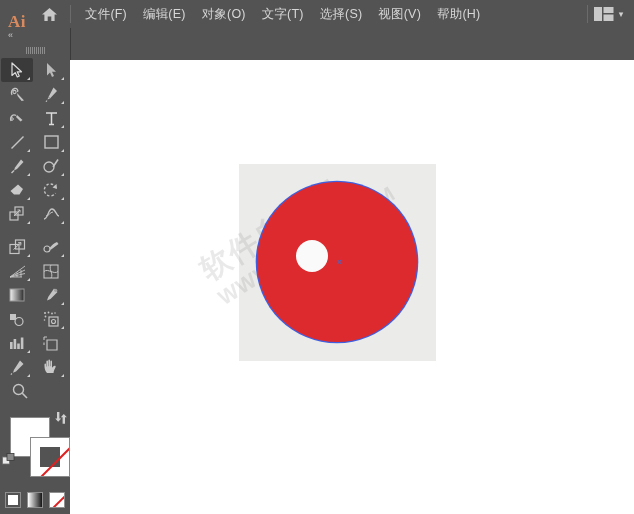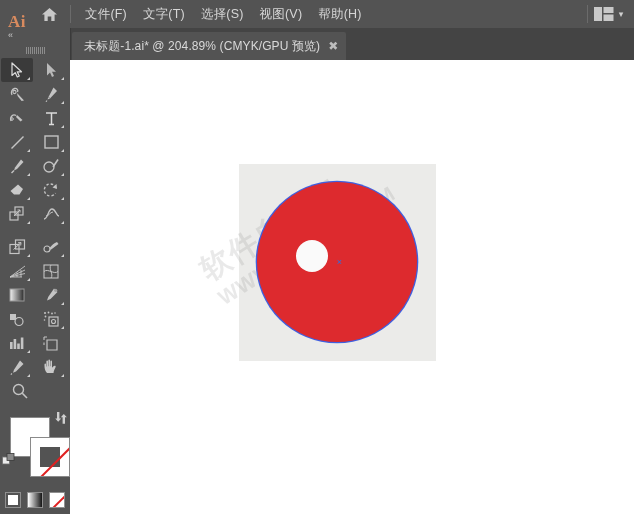--- a/index.html
+++ b/index.html
@@ -162,44 +162,40 @@
   <div class="menubar">
     <div class="ai-logo">Ai</div>
     <div class="home-btn">
       <svg width="17" height="15" viewBox="0 0 17 15" aria-hidden="true">
         <path d="M8.5 1 L16 7.6 L13.6 7.6 L13.6 14 L10.3 14 L10.3 9.6 L6.7 9.6 L6.7 14 L3.4 14 L3.4 7.6 L1 7.6 Z" fill="#c9c9c9"></path>
       </svg>
     </div>
     <div class="sep-v"></div>
     <div class="menu-items">
       <div class="menu-item">文件(F)</div>
+      <div class="menu-item">编辑(E)</div>
+      <div class="menu-item">对象(O)</div>
       <div class="menu-item">文字(T)</div>
       <div class="menu-item">选择(S)</div>
       <div class="menu-item">视图(V)</div>
       <div class="menu-item">帮助(H)</div>
     </div>
     <div class="menu-right">
       <div class="sep-v"></div>
       <div style="display:flex;align-items:center;">
         <svg width="20" height="14" viewBox="0 0 20 14" aria-hidden="true">
           <rect x="0" y="0" width="8" height="14" fill="#c9c9c9"></rect>
           <rect x="9.5" y="0" width="10" height="6" fill="#c9c9c9"></rect>
           <rect x="9.5" y="7.5" width="10" height="6.5" fill="#c9c9c9"></rect>
         </svg>
       </div>
       <div class="chev-down">▾</div>
     </div>
   </div>
 
-  <div class="tabbar">
-    <div class="tab">
-      <span class="tab-title">未标题-1.ai* @ 204.89% (CMYK/GPU 预览)</span>
-      <span class="tab-close">✖</span>
-    </div>
-  </div>
 
   <div class="toolpanel">
 
     <div class="tp-collapse">«</div>
     <div class="tp-grip">
       <i></i>
         <i></i>
         <i></i>
         <i></i>
         <i></i>

